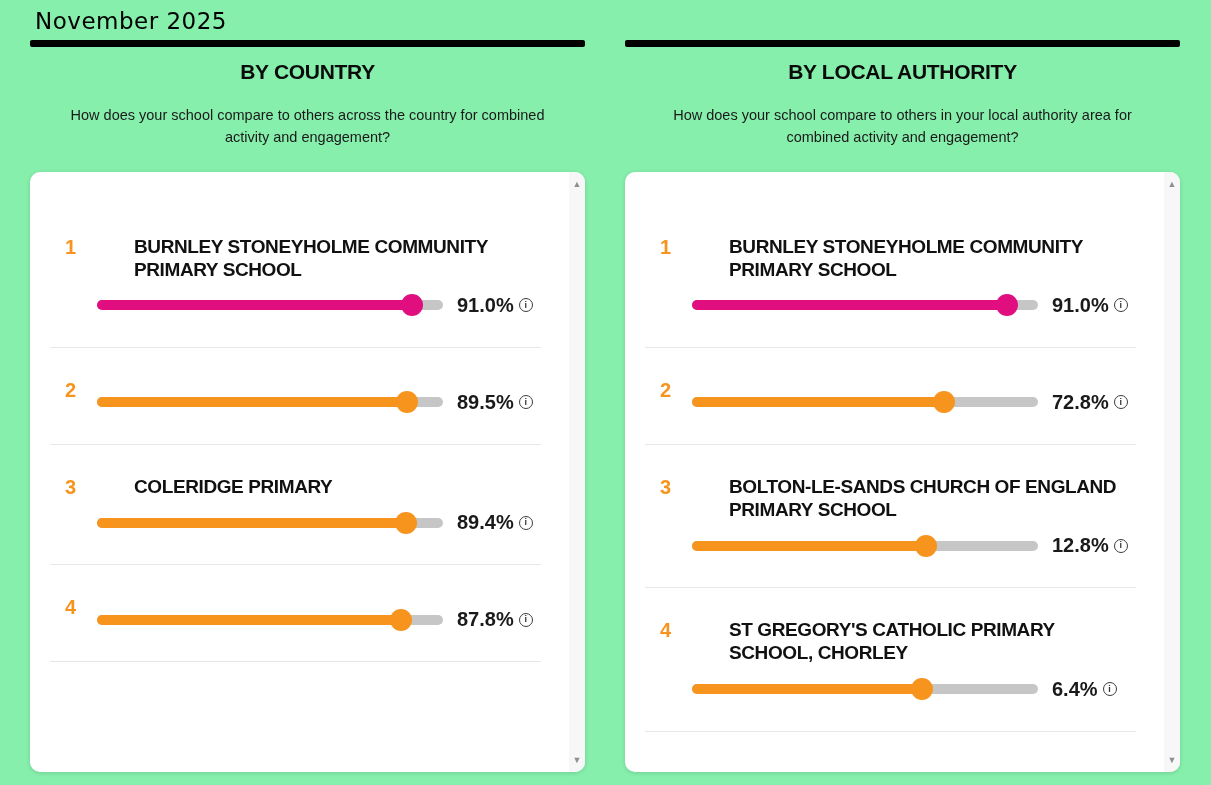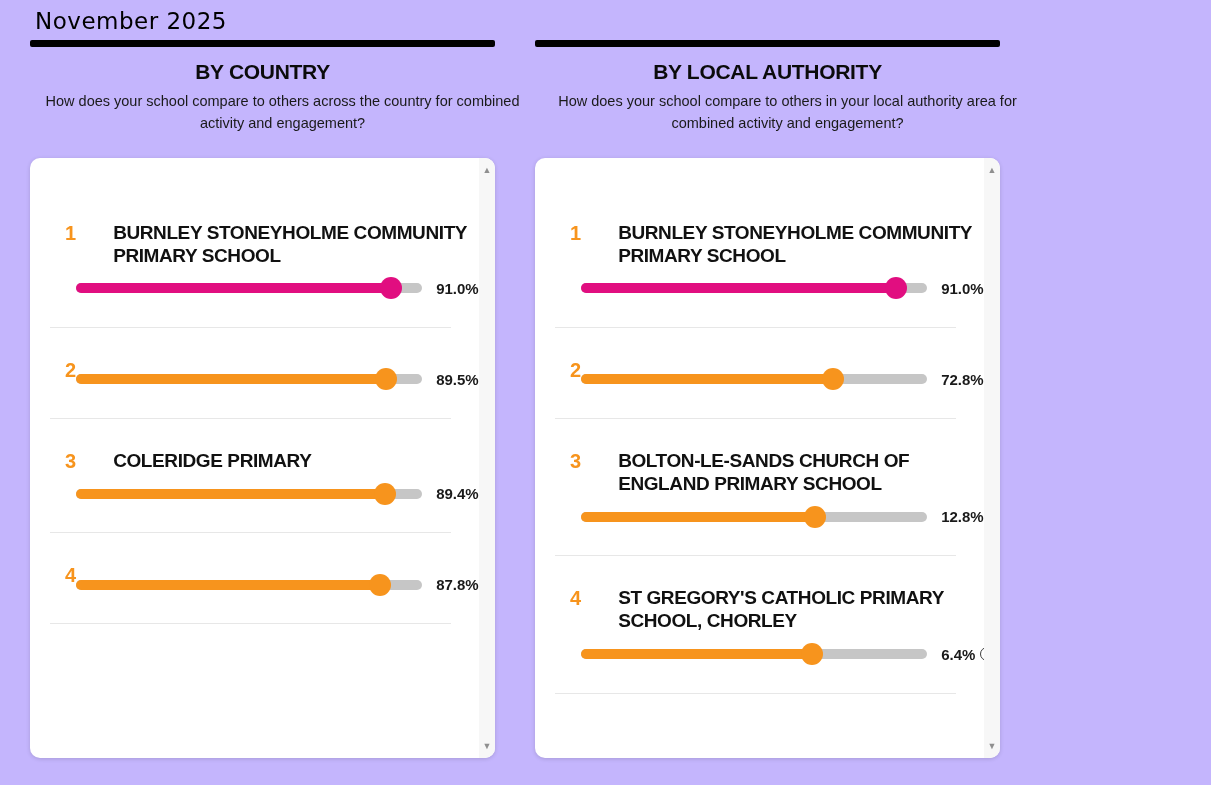--- a/index.html
+++ b/index.html
@@ -1,41 +1,41 @@
 <!DOCTYPE html>
 <html><head>
 <meta charset="utf-8">
 <style>
   * { margin:0; padding:0; box-sizing:border-box; }
   html,body { width:1211px; height:785px; }
   body { font-family:"Liberation Sans", sans-serif; overflow:hidden; }
-  .page { position:relative; width:1211px; height:785px; background:#c4b5fd; overflow:hidden; }
+  .page { position:relative; width:1211px; height:785px; background:#86efac; overflow:hidden; }
   .page-title { position:absolute; left:35px; top:8px; font-family:"DejaVu Sans", sans-serif;
                 font-size:23px; color:#000; letter-spacing:0.5px; }
   .columns { position:absolute; top:40px; left:30px; display:flex; gap:40px; }
-  .col { width:465px; }
+  .col { width:555px; }
   .rule { height:7px; background:#000; border-radius:2px; }
   .heading { margin-top:13px; text-align:center; font-size:21px; font-weight:800;
              letter-spacing:-0.3px; color:#0b0b0b; }
-  .subtitle { margin:7px auto 0; text-align:center; font-size:14.5px; line-height:1.5;
+  .subtitle { margin:21px auto 0; text-align:center; font-size:14.5px; line-height:1.5;
               color:#1a1a1a; width:505px; }
   .card { margin-top:23px; height:600px; background:#fff; border-radius:10px;
           position:relative; overflow:hidden; box-shadow:0 1px 4px rgba(0,0,0,.15); }
   .card-body { height:100%; padding:33px 0 0; overflow:hidden; }
   .row { display:flex; margin:0 44px 0 20px; padding:30px 0 30px;
          border-bottom:1px solid #e7e7e7; }
   .rank { width:47px; padding-left:15px; font-size:20px; font-weight:700; line-height:1.2; }
   .row-main { flex:1; }
   .name { font-size:19px; font-weight:800; letter-spacing:-0.4px; line-height:1.22;
           color:#111; max-width:445px; text-transform:uppercase;margin-left:37px; }
   .slider-row { margin-top:13px; display:flex; align-items:center; }
   .track { width:346px; height:10px; border-radius:5px; background:#C6C6C6; position:relative; }
   .fill { height:10px; border-radius:5px; }
   .knob { width:22px; height:22px; border-radius:50%; position:absolute; top:-6px; }
-  .value { margin-left:14px; font-size:15px; font-weight:700; color:#1a1a1a; white-space:nowrap; }
+  .value { margin-left:14px; font-size:20px; font-weight:700; color:#1a1a1a; white-space:nowrap; }
   .info { margin-left:5px; width:14px; height:14px; border:1px solid #3d3d3d; border-radius:50%;
           display:inline-flex; align-items:center; justify-content:center;
           font-size:9px; font-weight:700; color:#333; line-height:1; flex:0 0 auto; }
   .scrollbar { position:absolute; top:0; right:0; width:16px; height:100%; background:#f7f7f7;
                display:flex; flex-direction:column; justify-content:space-between;
                align-items:center; padding:7px 0; }
   .arr { font-size:9px; color:#8f8f8f; cursor:default; }
 </style>
 </head>
 <body>

